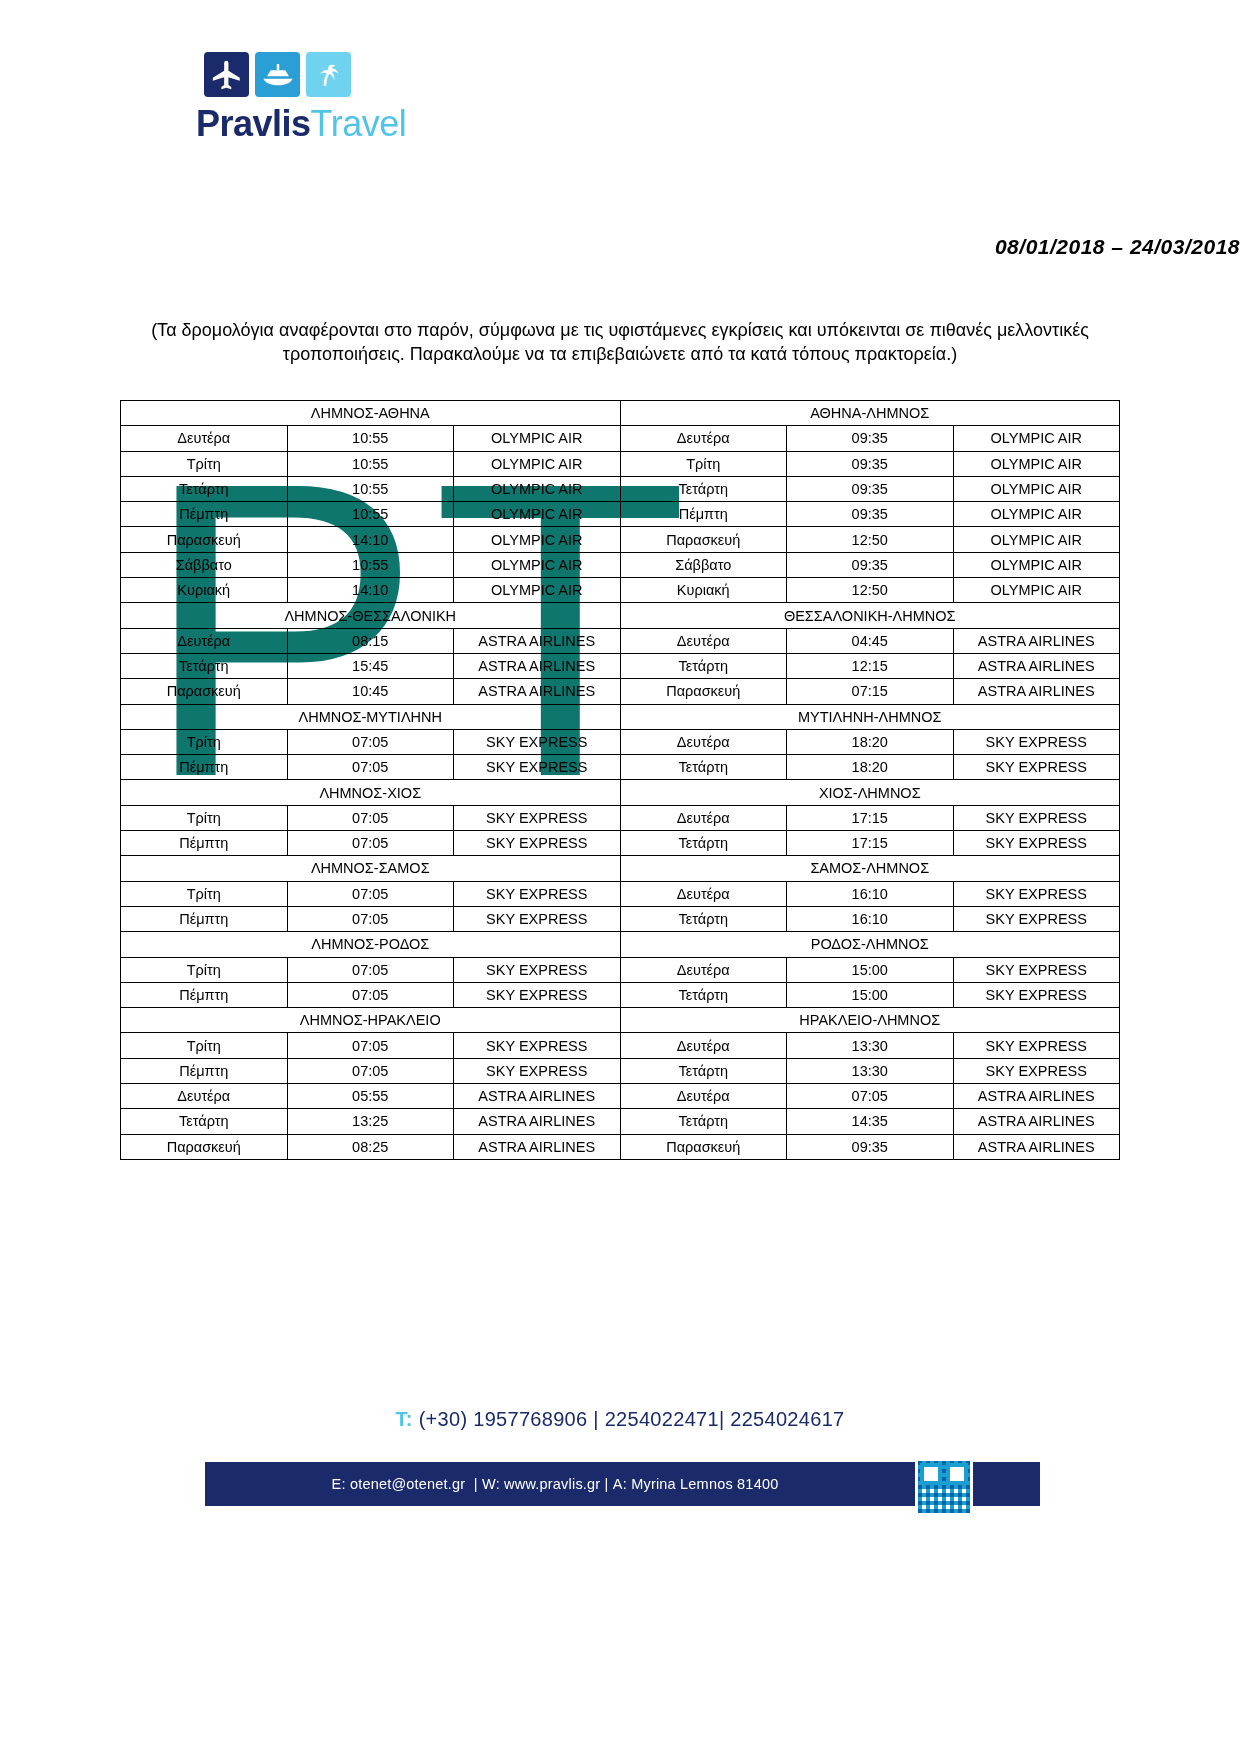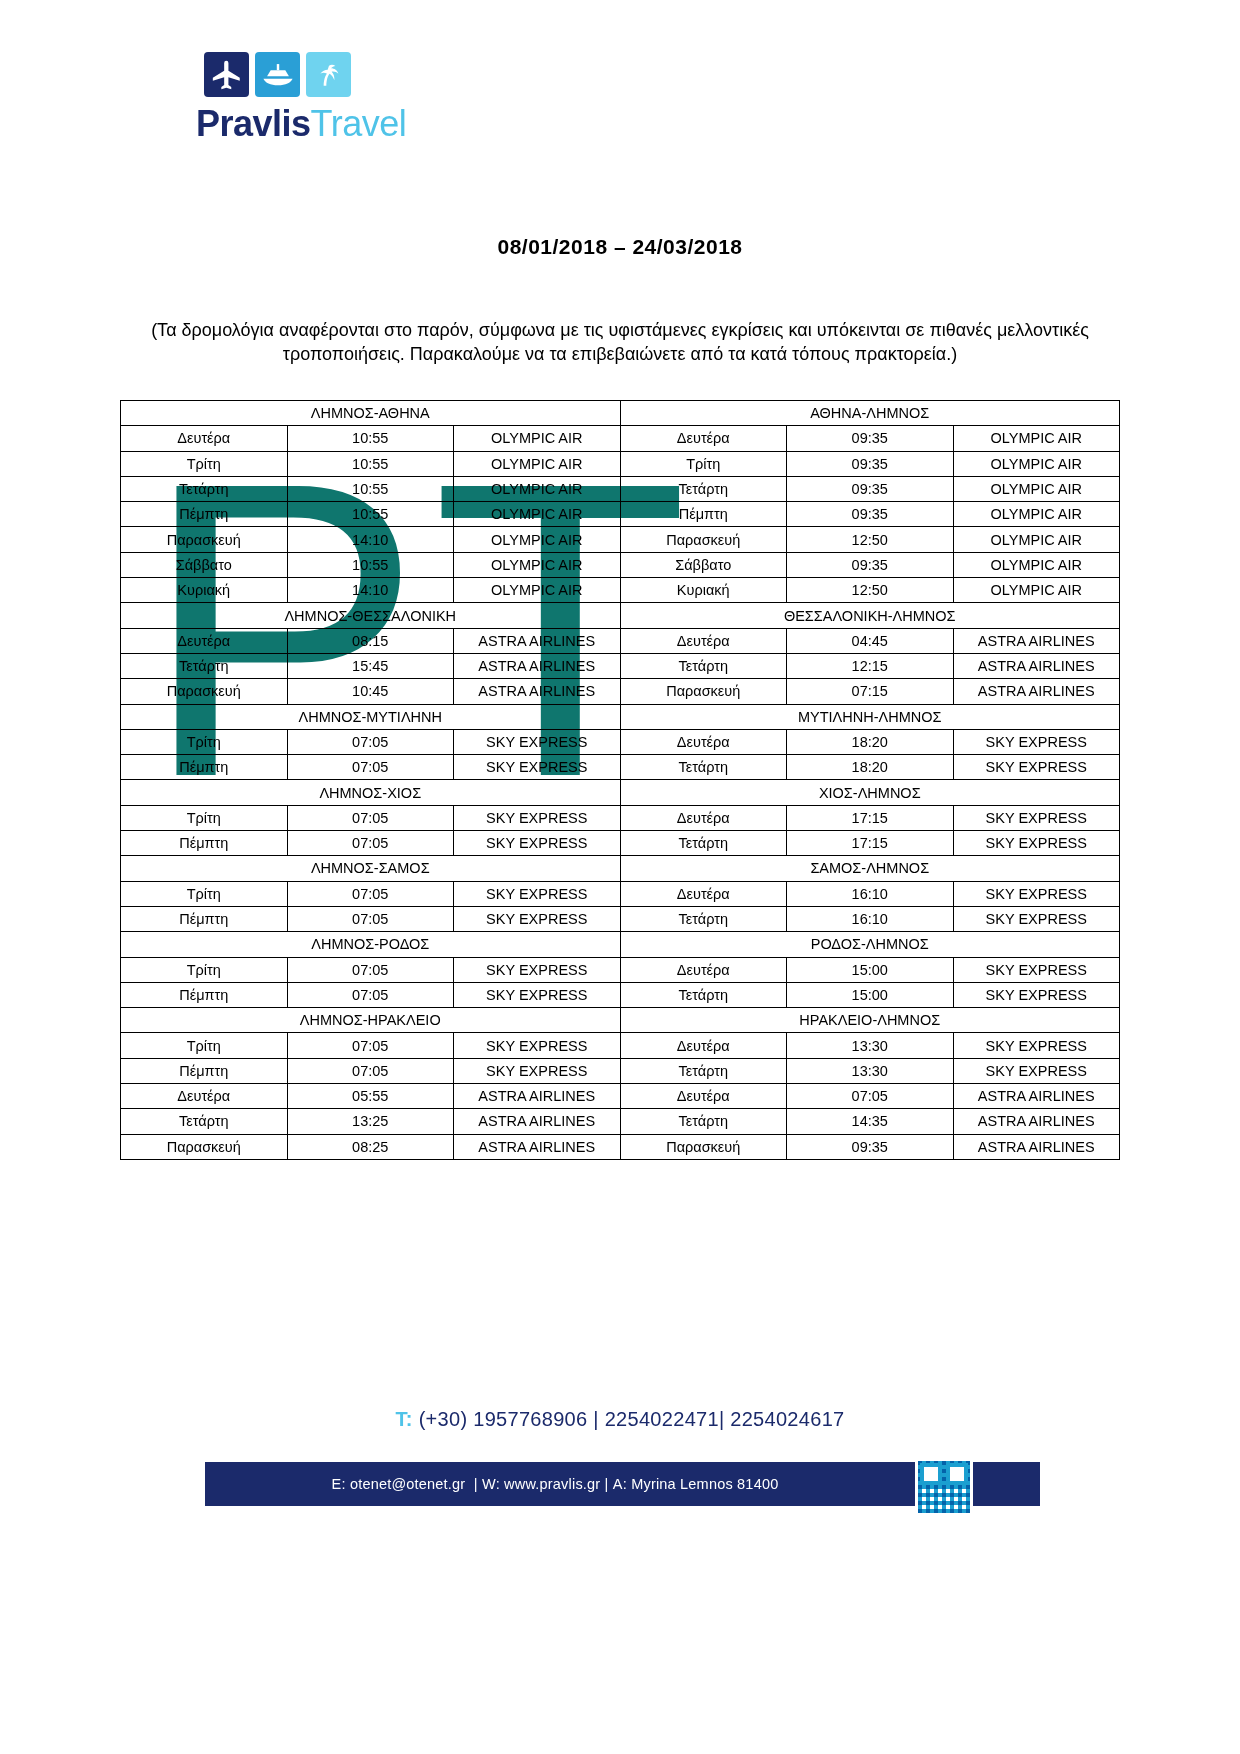--- a/index.html
+++ b/index.html
@@ -69,24 +69,25 @@
     pointer-events: none;
     font-family: "Liberation Sans", sans-serif;
   }
 
   
   .doc-title {
     position: absolute;
     top: 235px;
     left: 0;
     width: 1240px;
-    text-align: center;
+    text-align: right;
     font-size: 21px;
     font-weight: bold;
     letter-spacing: 0.5px;
+    font-style: italic;
   }
   .doc-note {
     position: absolute;
     top: 318px;
     left: 120px;
     width: 1000px;
     text-align: center;
     font-size: 18px;
     line-height: 24px;
   }

